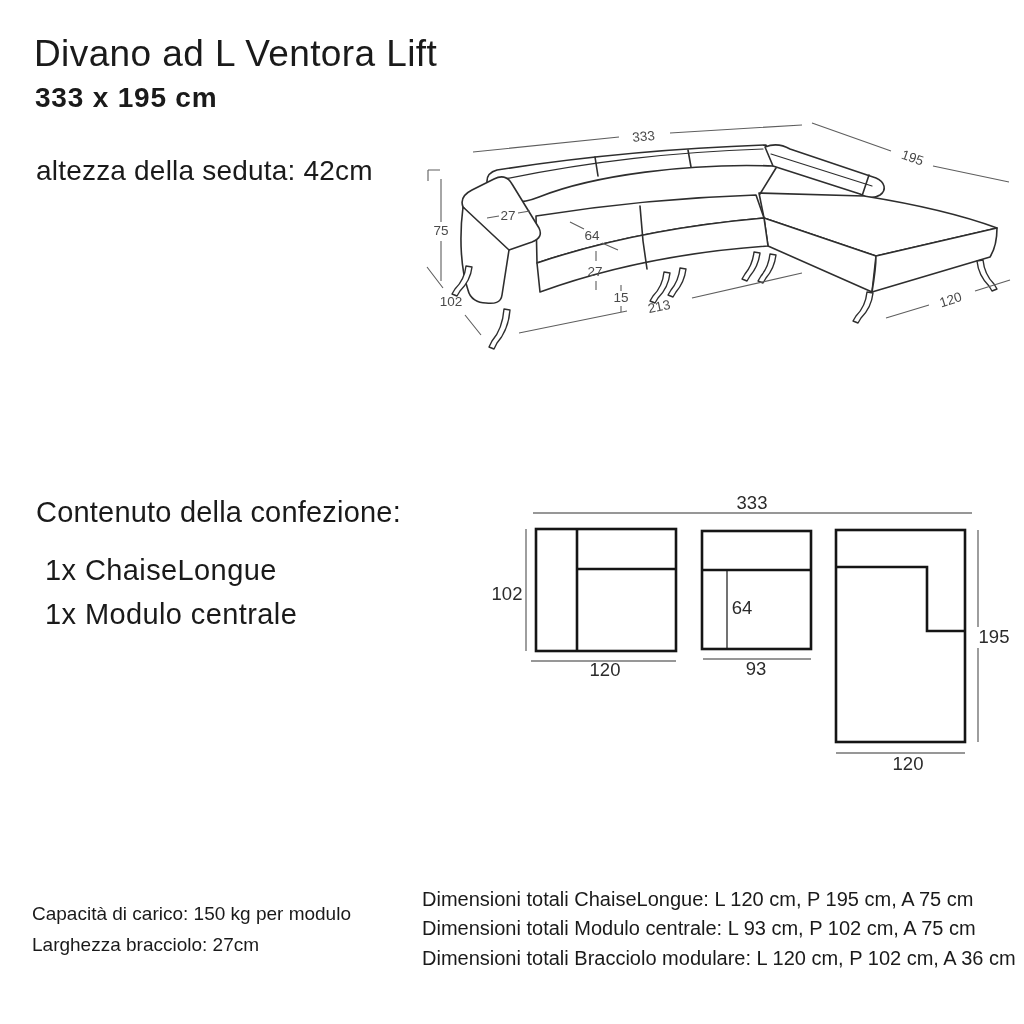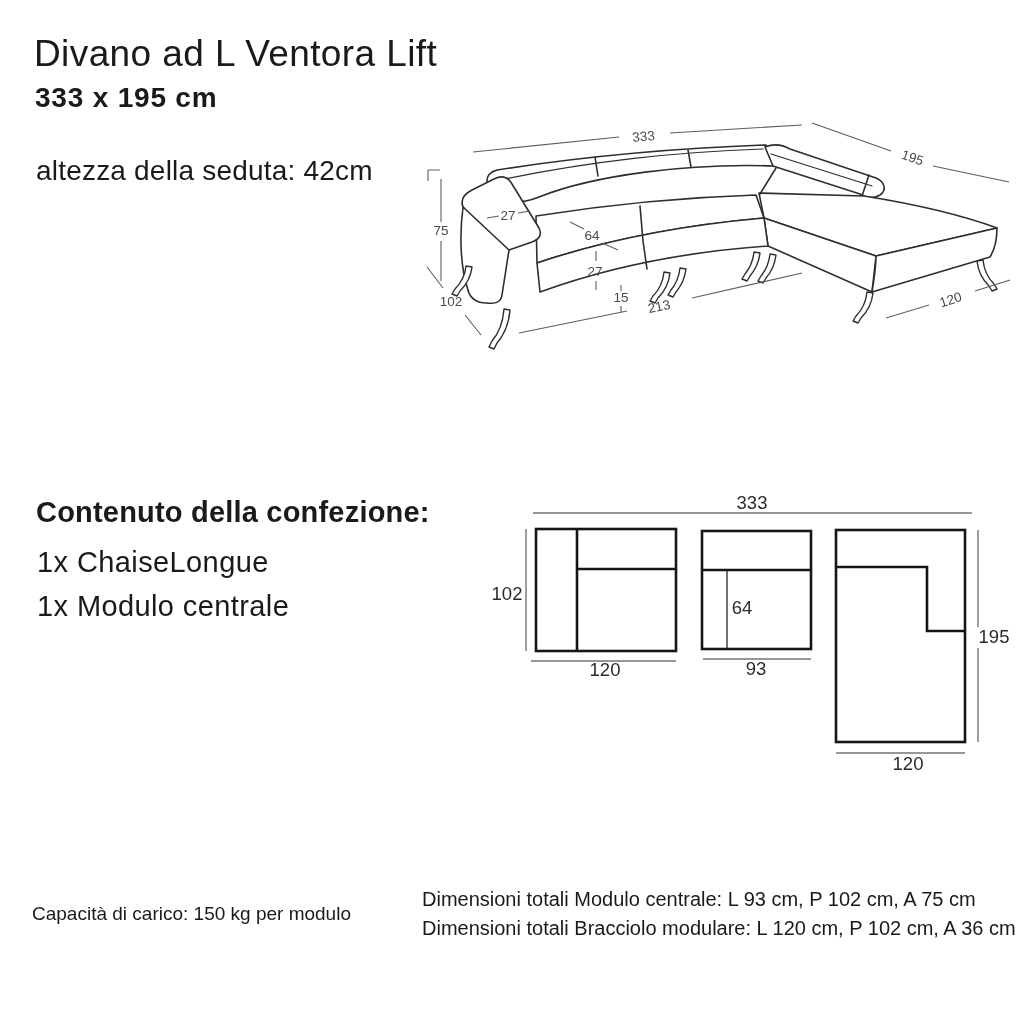--- a/index.html
+++ b/index.html
@@ -11,25 +11,25 @@
   .title{
     left:34px;top:33px;font-size:37px;font-weight:400;letter-spacing:.4px;
   }
   .subtitle{
     left:35px;top:82px;font-size:28px;font-weight:700;letter-spacing:.8px;
   }
   .seat-info{
     left:36px;top:152px;font-size:28px;line-height:37px;letter-spacing:.2px;
   }
   .contents-heading{
-    left:36px;top:496px;font-size:29px;font-weight:700;letter-spacing:.2px;
+    left:36px;top:496px;font-size:29px;font-weight:400;letter-spacing:.2px;
   }
   .contents-list{
     left:37px;top:541px;font-size:29px;line-height:43.5px;letter-spacing:.4px;
-    list-style:none;margin:0;padding:0;
+    list-style:none;margin:8px;padding:0;
   }
   .footer-left{
     left:32px;top:898px;font-size:19px;line-height:31px;
   }
   .footer-right{
     left:422px;top:885px;font-size:20px;line-height:29.4px;
   }
   svg text{font-family:"Liberation Sans", sans-serif;}
   .sofa-svg{left:424px;top:100px;}
   .modules-svg{left:490px;top:480px;}
@@ -142,18 +142,20 @@
     <text x="115" y="196">120</text>
     <text x="252" y="134">64</text>
     <text x="266" y="195">93</text>
     <text x="504" y="163">195</text>
     <text x="418" y="290">120</text>
   </g>
 </svg>
 
 <div class="abs footer-left">
   <div>Capacità di carico: 150 kg per modulo</div>
+  <div>Larghezza bracciolo: 27cm</div>
 </div>
 
 <div class="abs footer-right">
+  <div>Dimensioni totali ChaiseLongue: L 120 cm, P 195 cm, A 75 cm</div>
   <div>Dimensioni totali Modulo centrale: L 93 cm, P 102 cm, A 75 cm</div>
   <div>Dimensioni totali Bracciolo modulare: L 120 cm, P 102 cm, A 36 cm</div>
 </div>
 
 </body></html>

